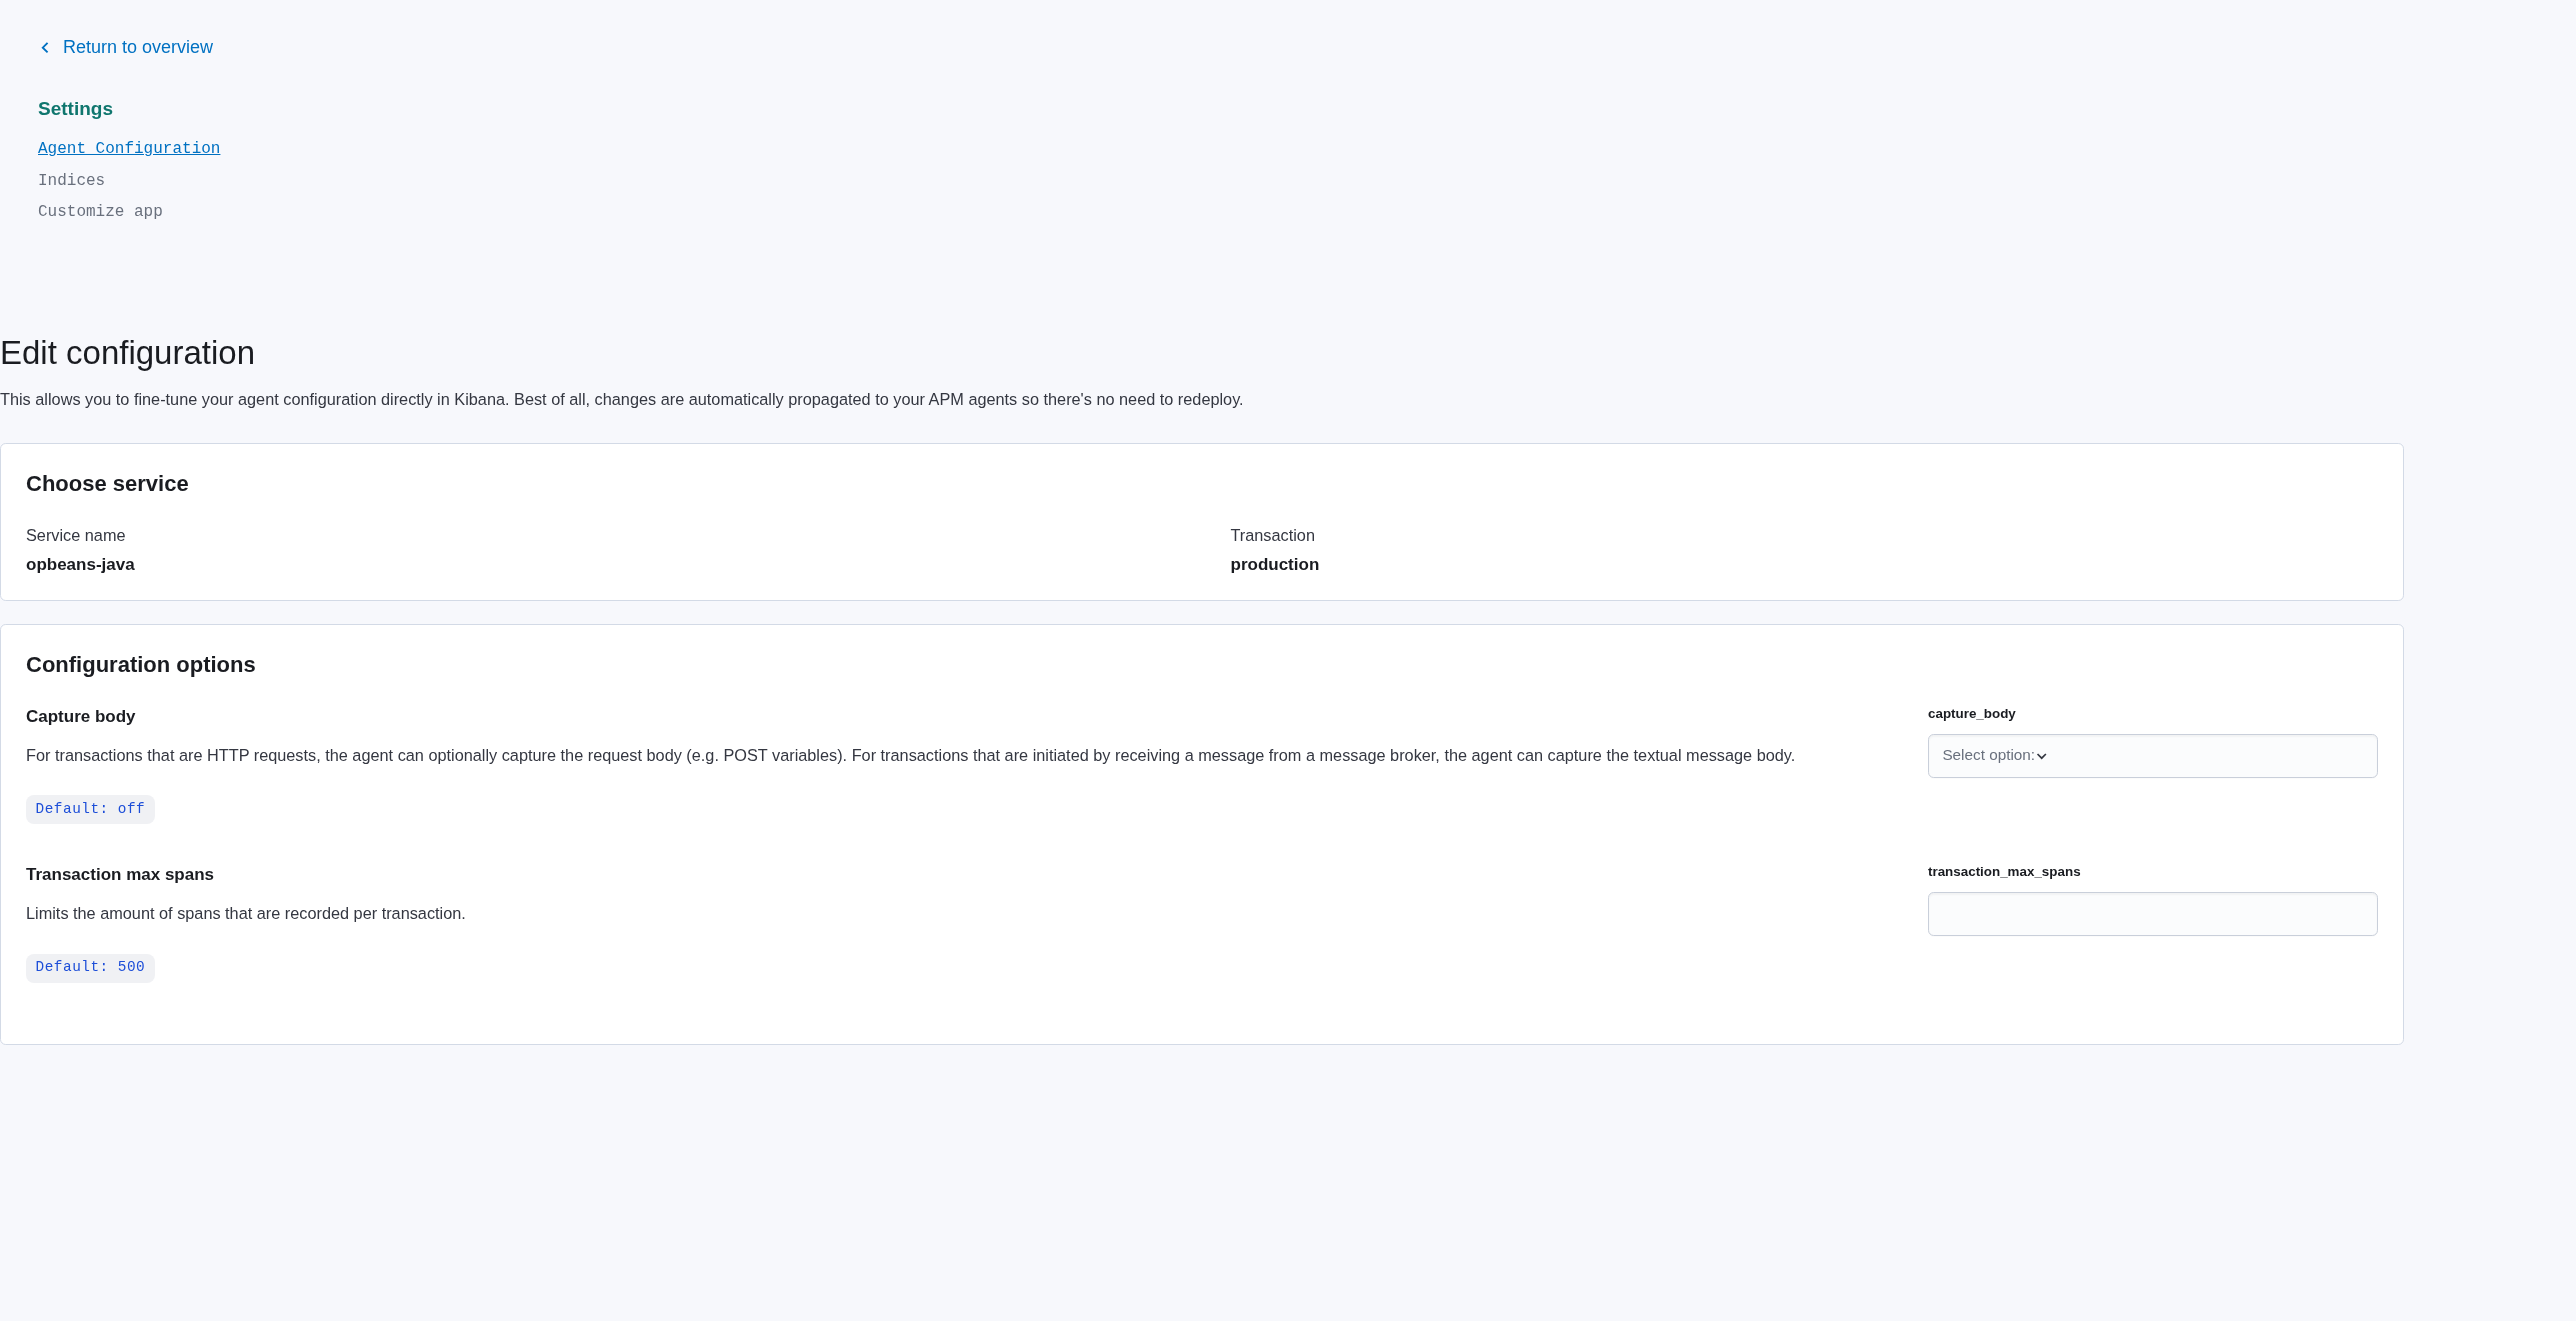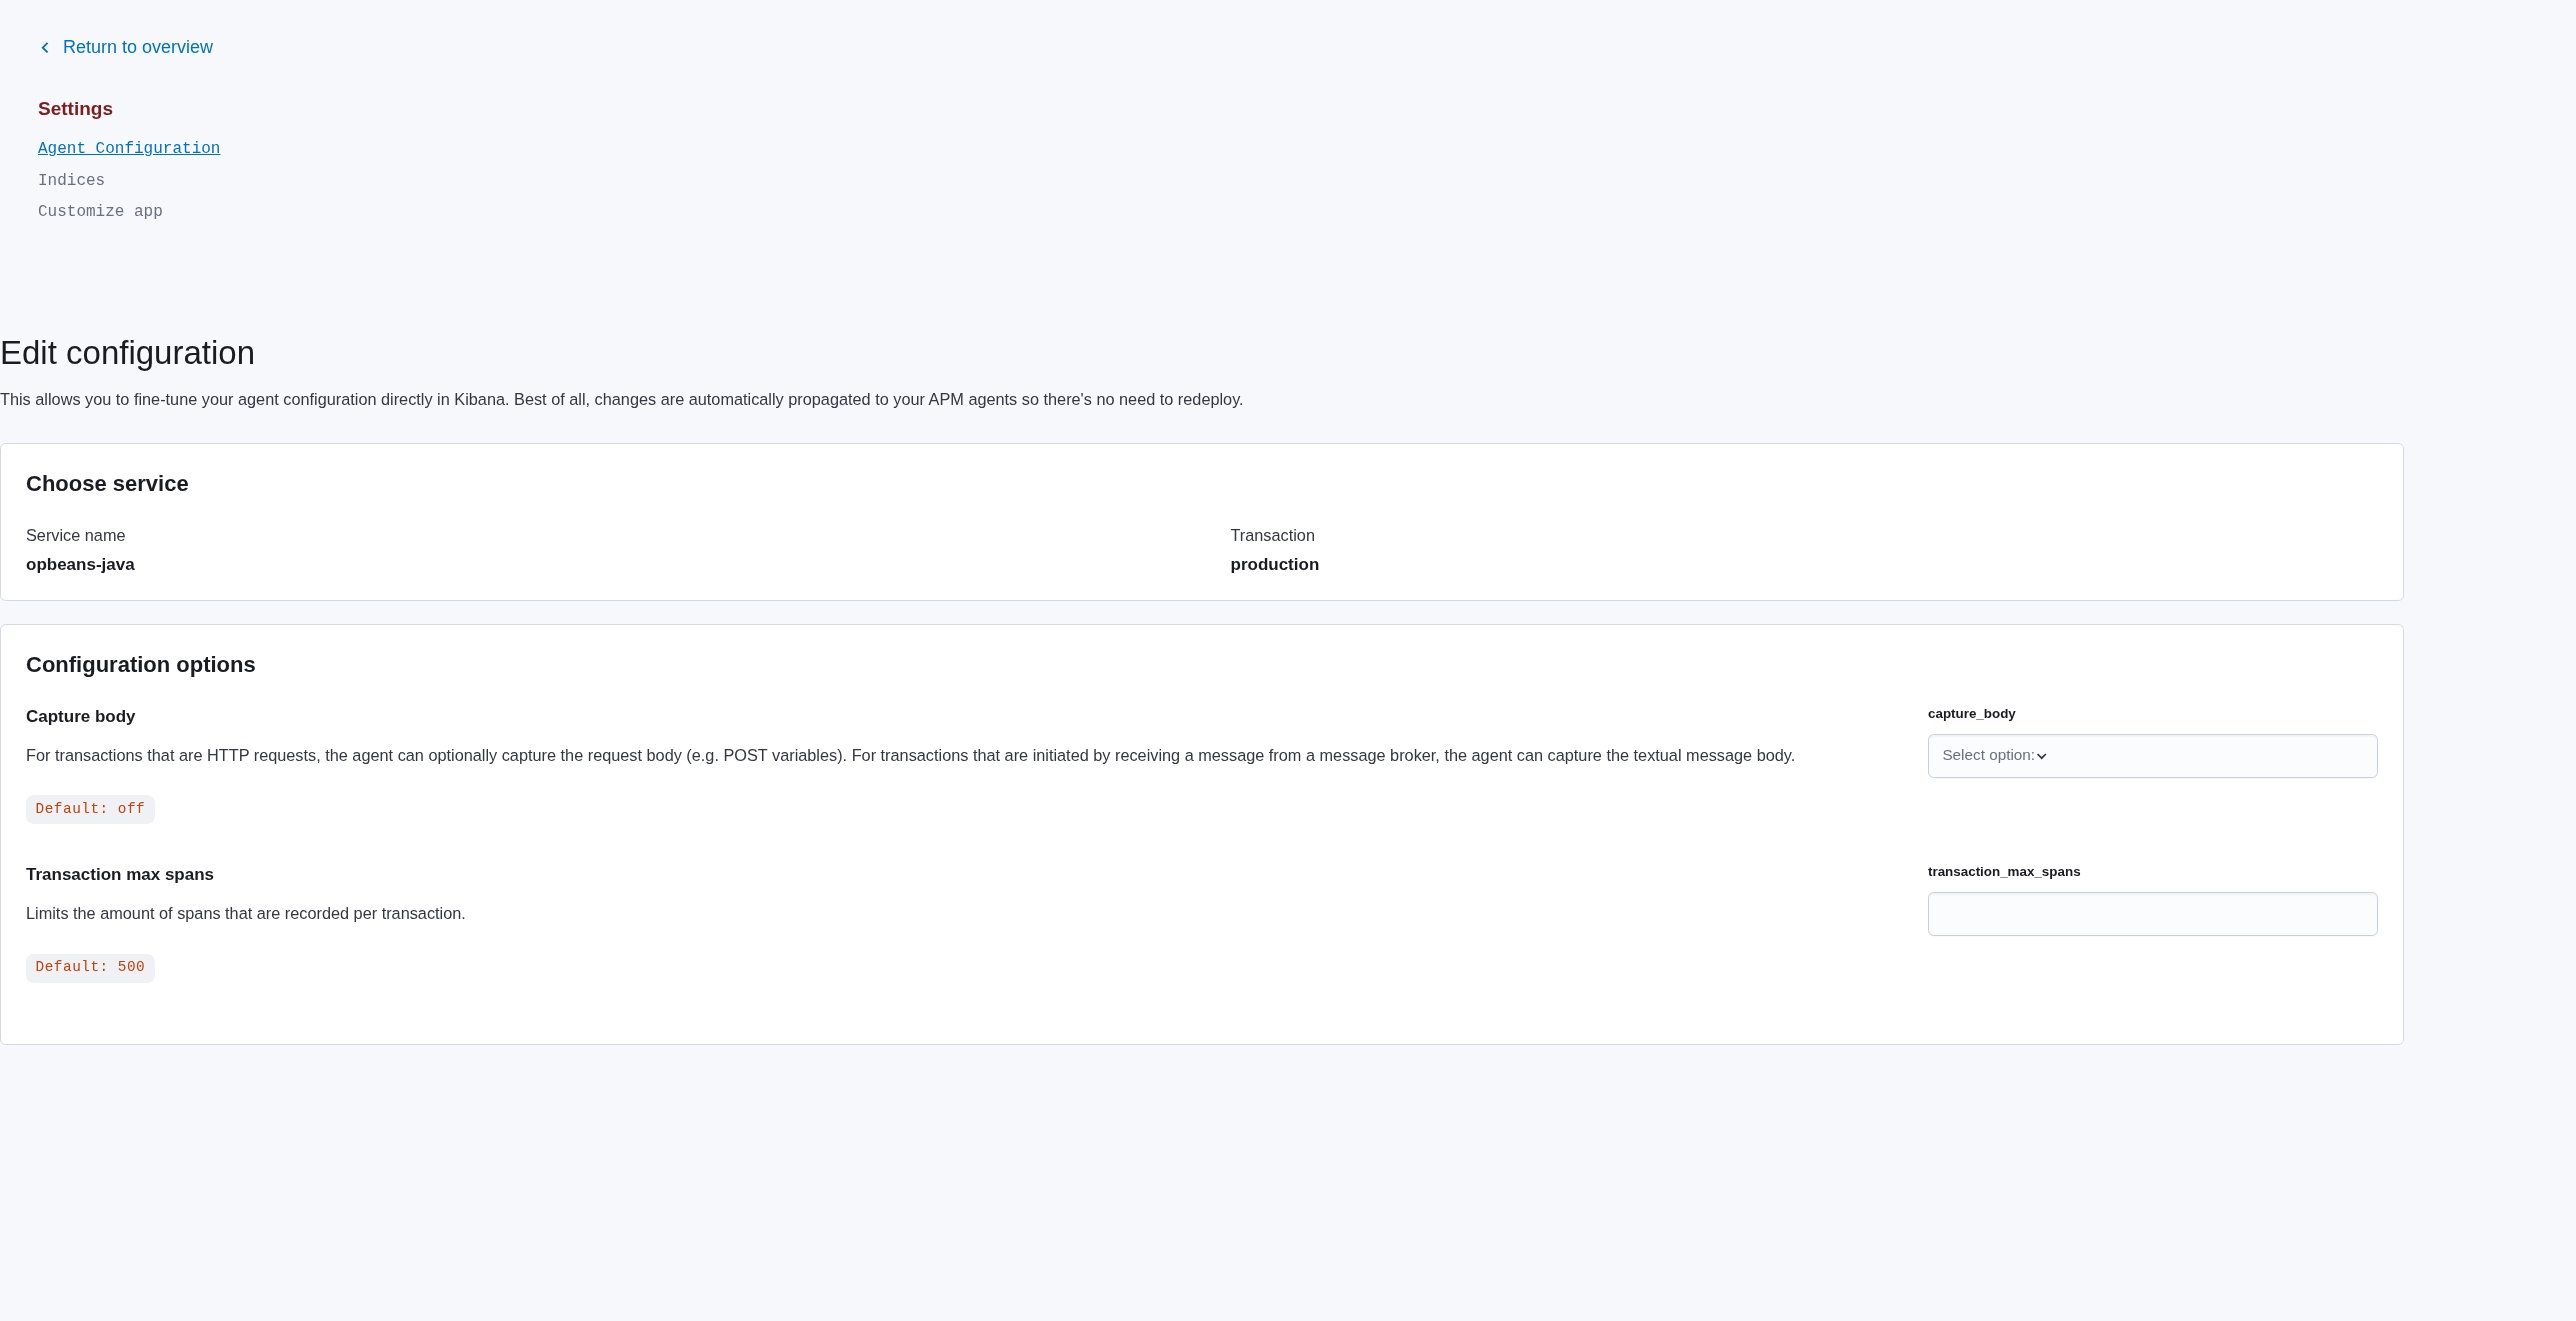--- a/index.html
+++ b/index.html
@@ -35,21 +35,21 @@
       cursor: pointer;
     }
     .return-link .chevron {
       width: 15.3px;
       height: 15.3px;
       margin-right: 9.6px;
     }
     .settings-title {
       font-size: 19px;
       font-weight: 700;
-      color: #7f1d1d;
+      color: #0f766e;
       margin-bottom: 13.4px;
     }
     .nav-list {
       list-style: none;
     }
     .nav-item {
       margin-bottom: 7.7px;
     }
     .nav-item a {
       color: #69707d;
@@ -135,21 +135,21 @@
       font-size: 16.3px;
       color: #343741;
       line-height: 1.55;
       margin-bottom: 27px;
     }
     .config-default {
       display: inline-block;
       background: #f0f1f4;
       font-family: "SFMono-Regular", Consolas, "Liberation Mono", Menlo, monospace;
       font-size: 14.4px;
-      color: #c2410c;
+      color: #1d4ed8;
       padding: 3.8px 9.6px;
       letter-spacing: 0.5px;
       border-radius: 8px;
     }
     .field-label {
       font-size: 13.4px;
       font-weight: 700;
       color: #1a1c21;
       margin-bottom: 9.6px;
     }

